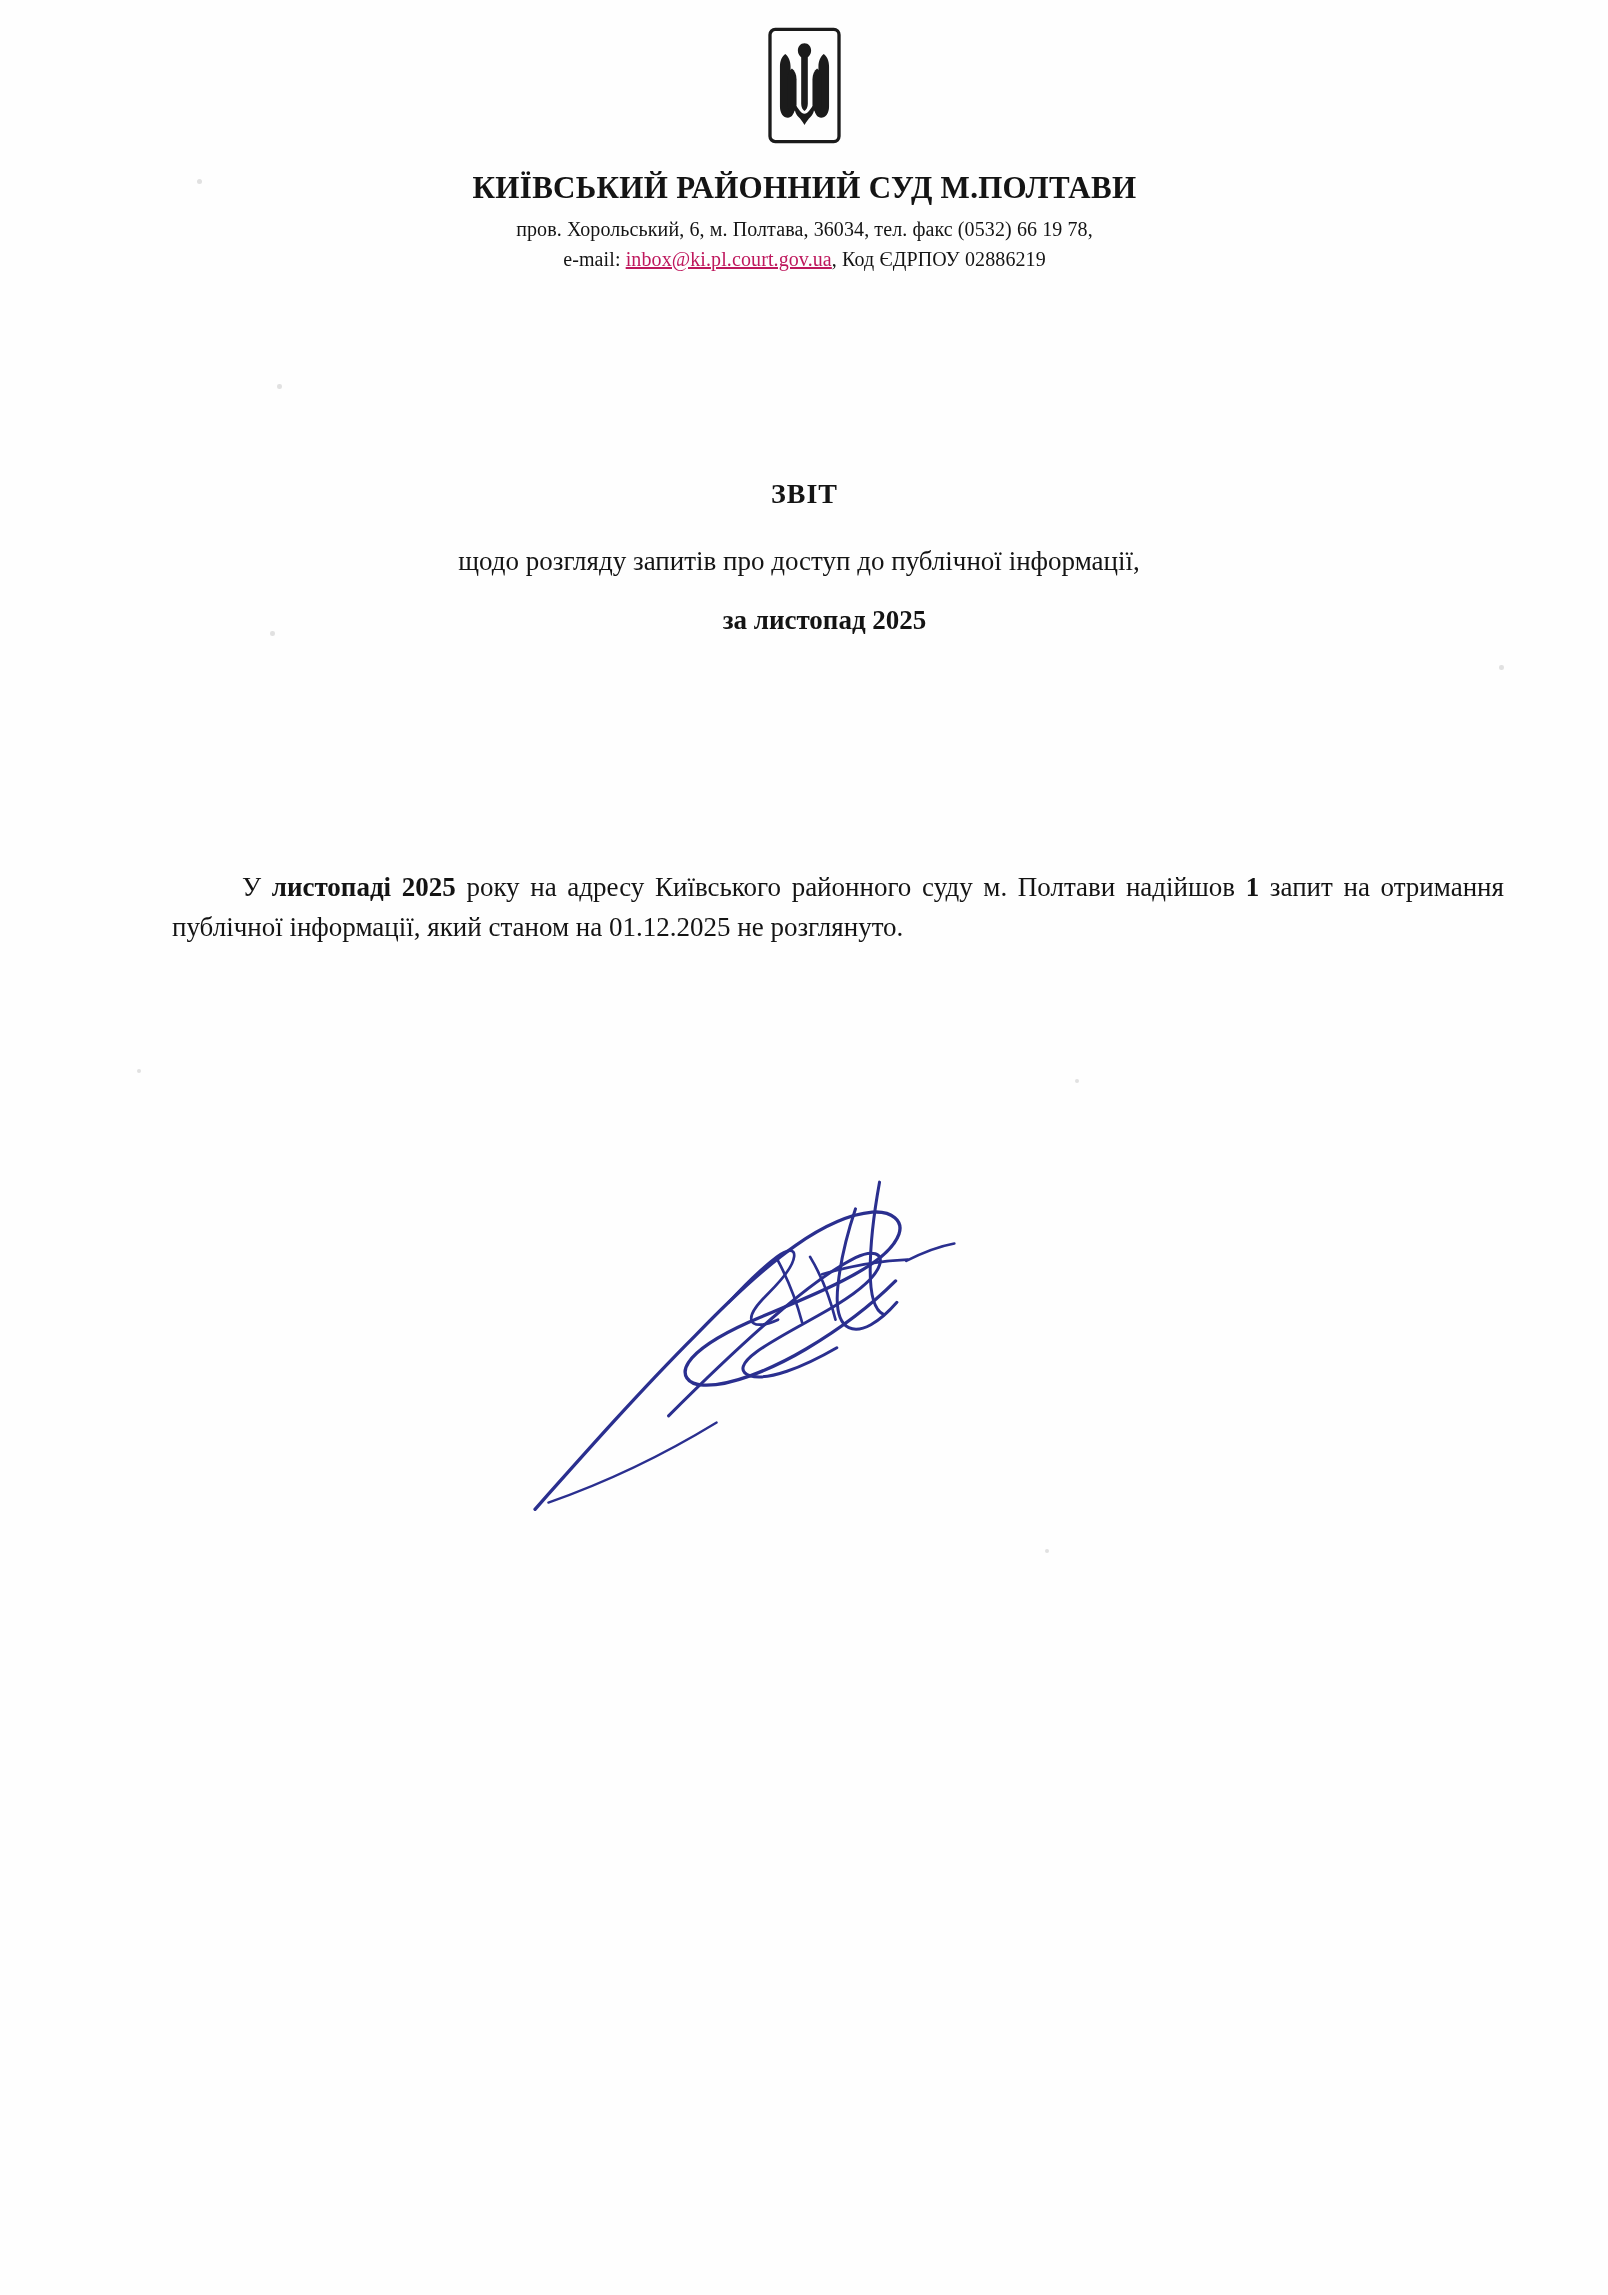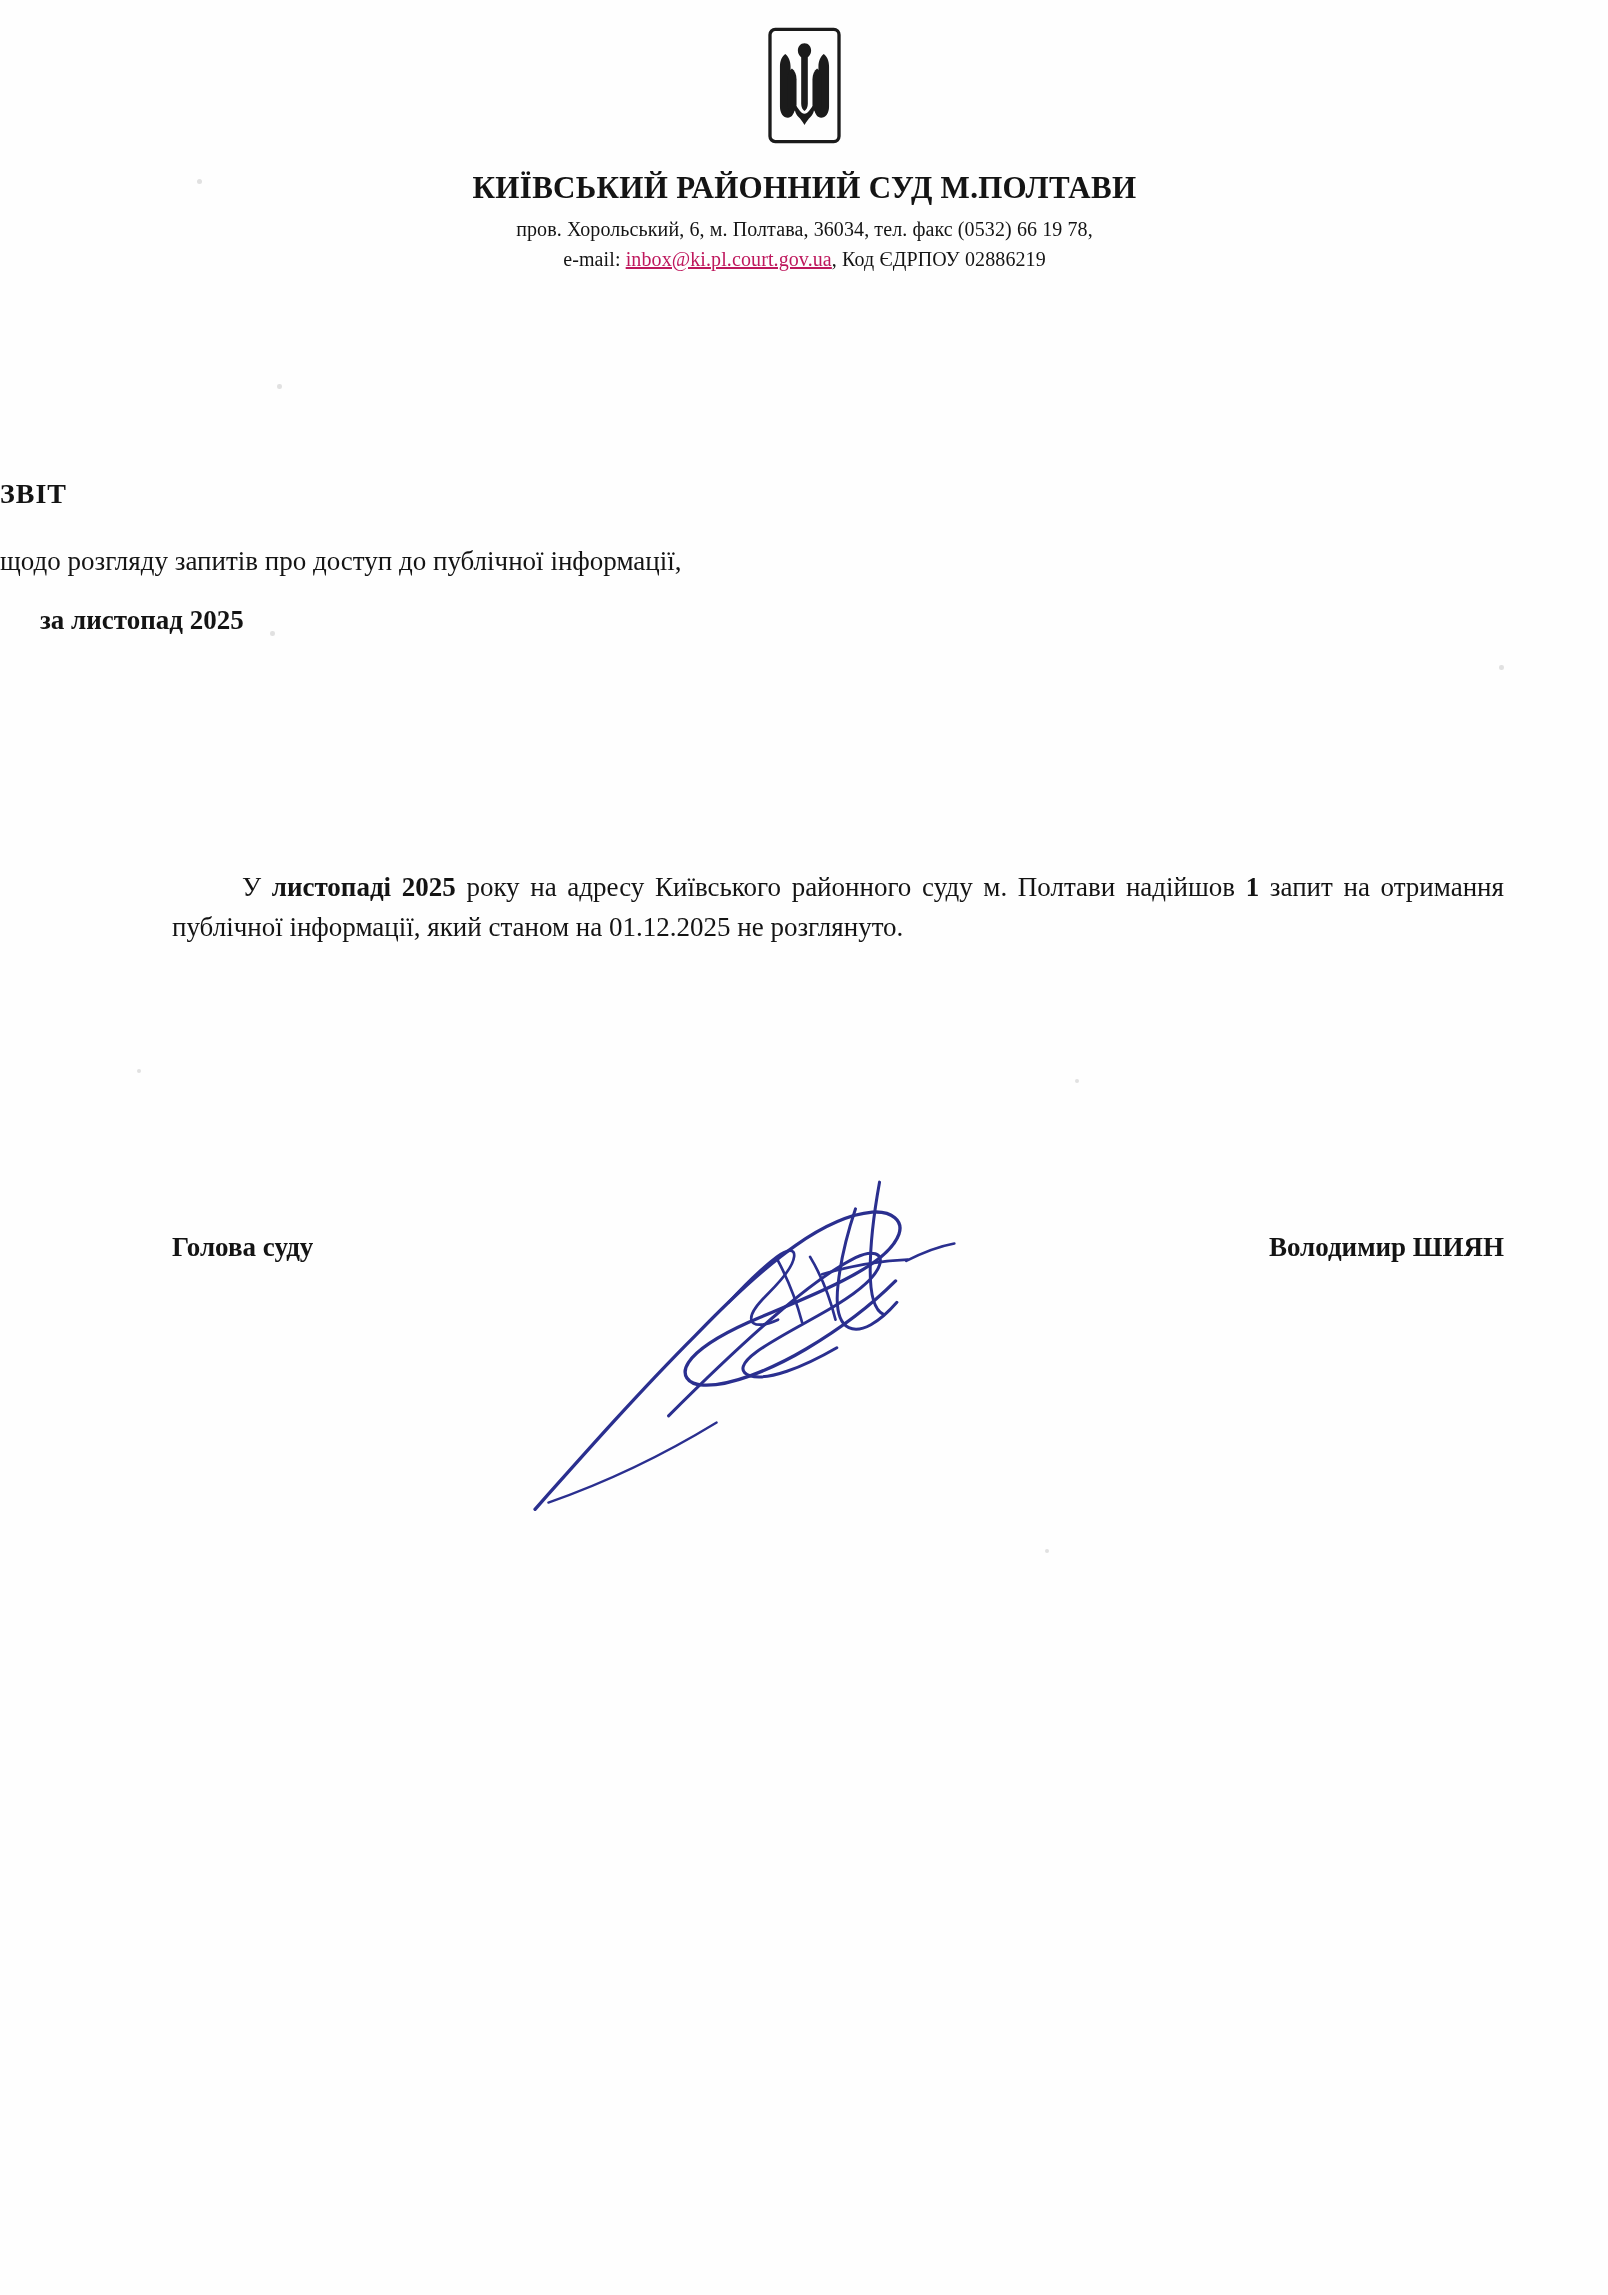--- a/index.html
+++ b/index.html
@@ -56,21 +56,21 @@
   .email-link {
     text-decoration: underline;
     color: #be185d;
   }
 
   .doc-title-block {
     position: absolute;
     top: 478px;
     left: 0;
     width: 100%;
-    text-align: left;
+    text-align: center;
   }
   .doc-title {
     font-size: 28px;
     font-weight: bold;
     letter-spacing: 1px;
     margin: 0 0 36px 0;
   }
   .subtitle-line {
     font-size: 27px;
     margin: 0 11px 28px 0;
@@ -171,19 +171,15 @@
         <path d="M452 232 C470 262 482 294 490 326" stroke-width="4"></path>
         <path d="M520 160 C508 196 498 236 494 272 C490 306 494 330 510 338 C528 347 556 330 582 300" stroke-width="4.5"></path>
         <path d="M470 258 C510 246 556 238 598 236" stroke-width="4"></path>
         <path d="M556 120 C548 164 542 210 542 252 C542 288 548 312 562 318" stroke-width="4.5"></path>
         <path d="M596 238 C620 226 646 216 668 212" stroke-width="4"></path>
         <path d="M60 600 C140 572 230 530 312 480" stroke-width="3.5"></path>
       </g>
     </svg>
   </div>
 
-  <div class="signature-row">
-    <div>Голова суду</div>
-    <div>Володимир ШИЯН</div>
-  </div>
 
 </div>
 
 
 </body></html>

